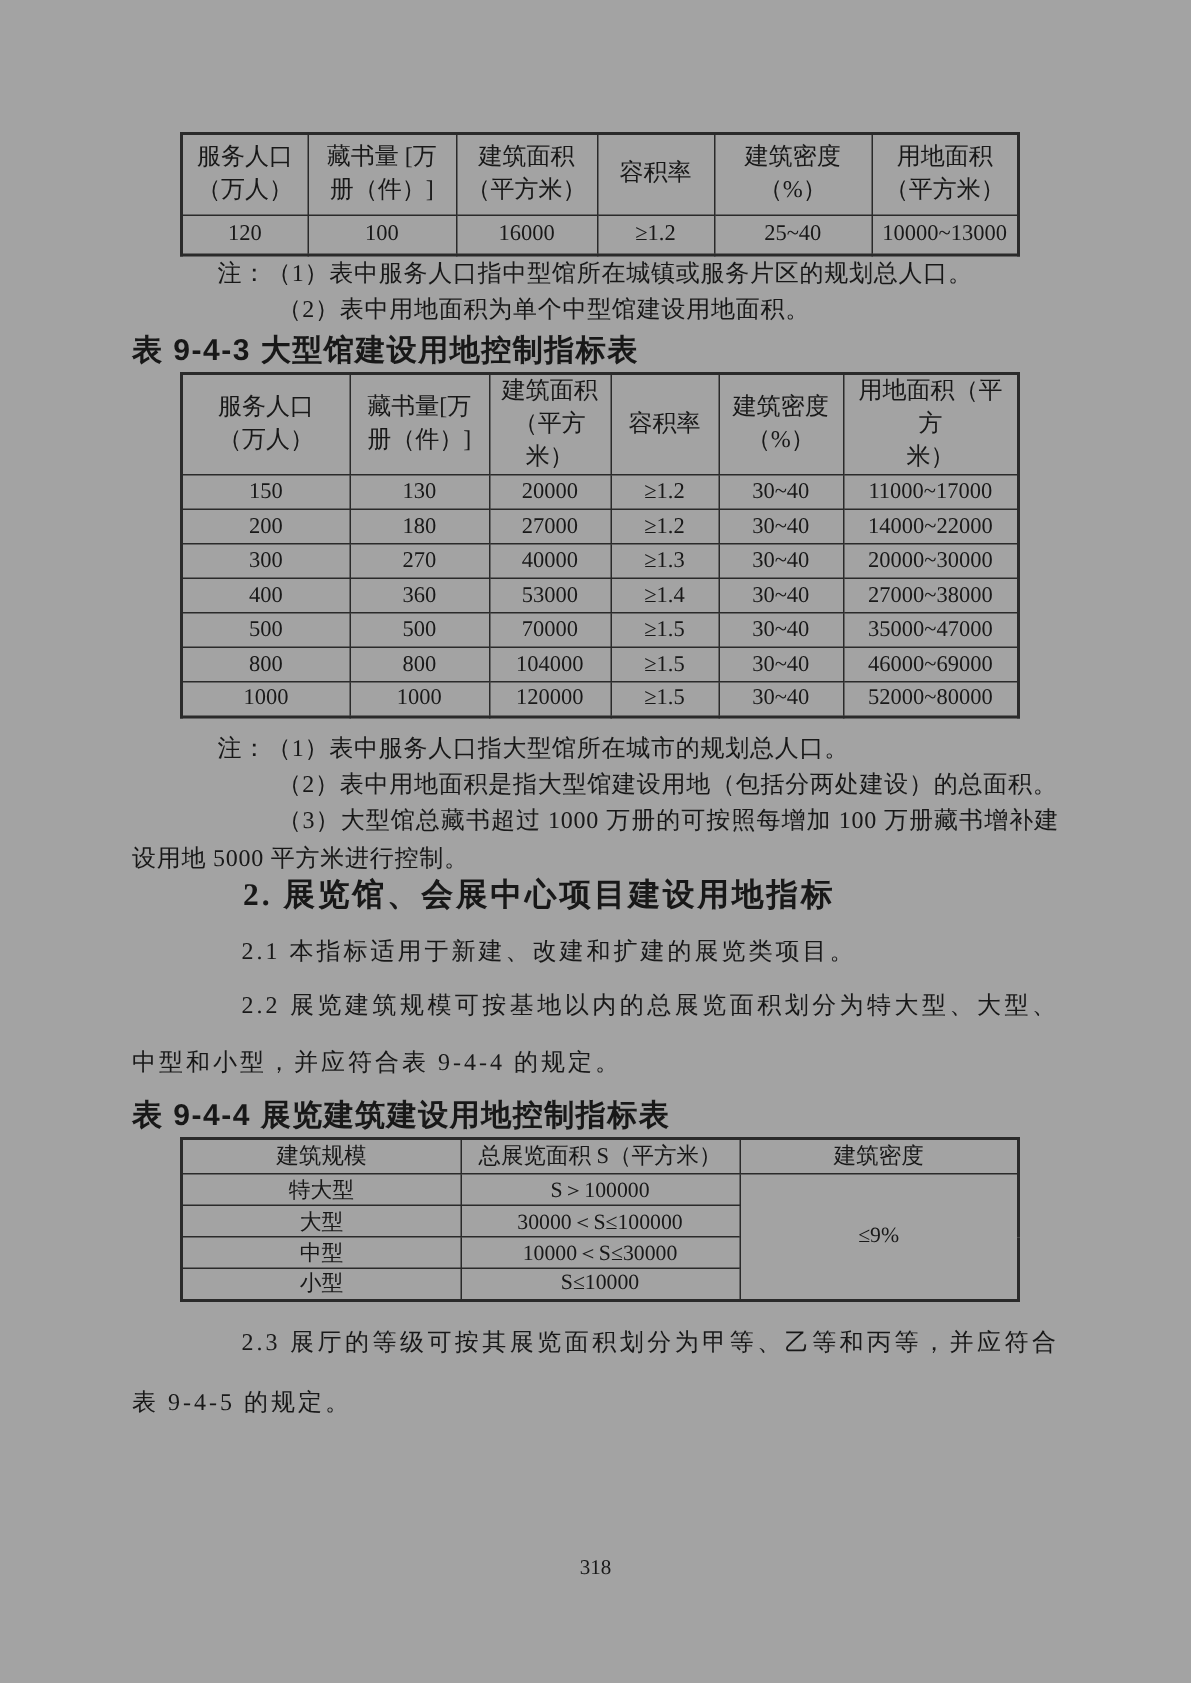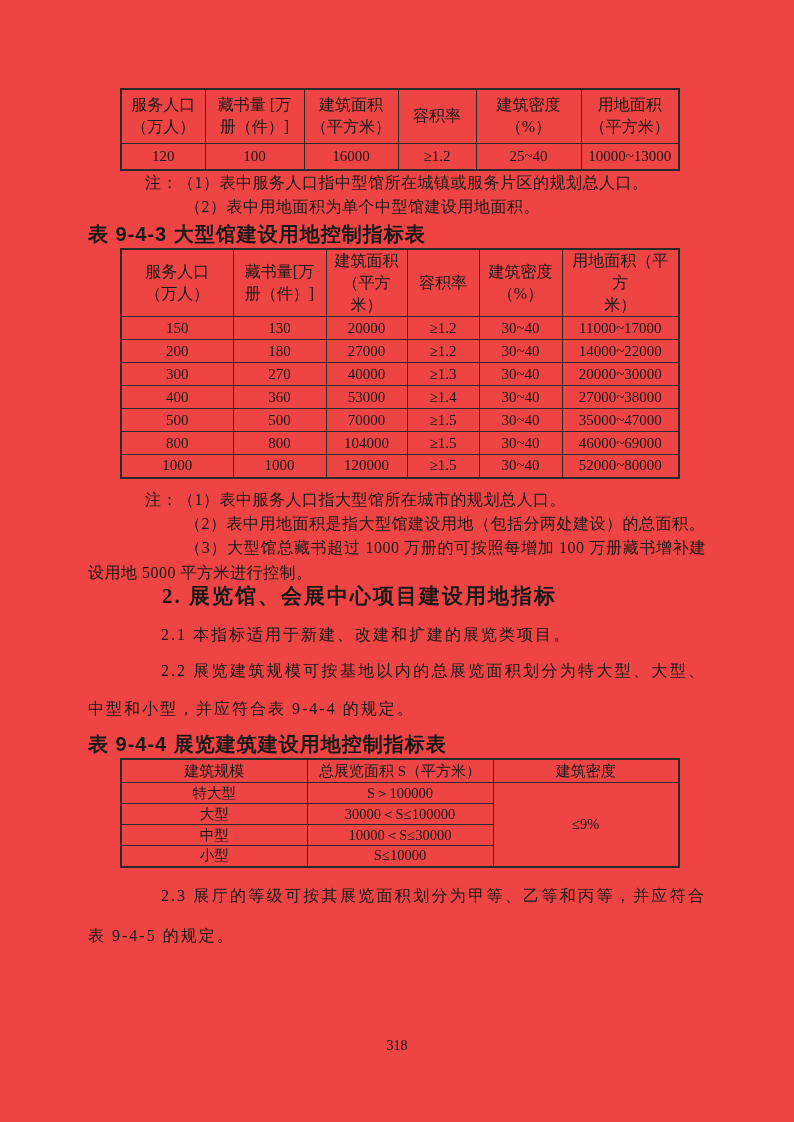--- a/index.html
+++ b/index.html
@@ -1,21 +1,21 @@
 <!DOCTYPE html>
 <html><head>
 <meta charset="utf-8">
 <style>
   * { margin:0; padding:0; box-sizing:border-box; }
   html,body { background:#ffffff; }
   .page {
     position:relative;
     width:794px; height:1122px;
     margin:0 auto;
-    background:#ef4444;
+    background:#a3a3a3;
     color:#181818;
     font-family:"Liberation Serif", serif;
     overflow:hidden;
   }
   .content { position:absolute; left:88px; top:0; width:618px; height:1122px; }
 
   
   table.tbl {
     position:absolute; left:32px; width:558px;
     border-collapse:collapse; table-layout:fixed;

